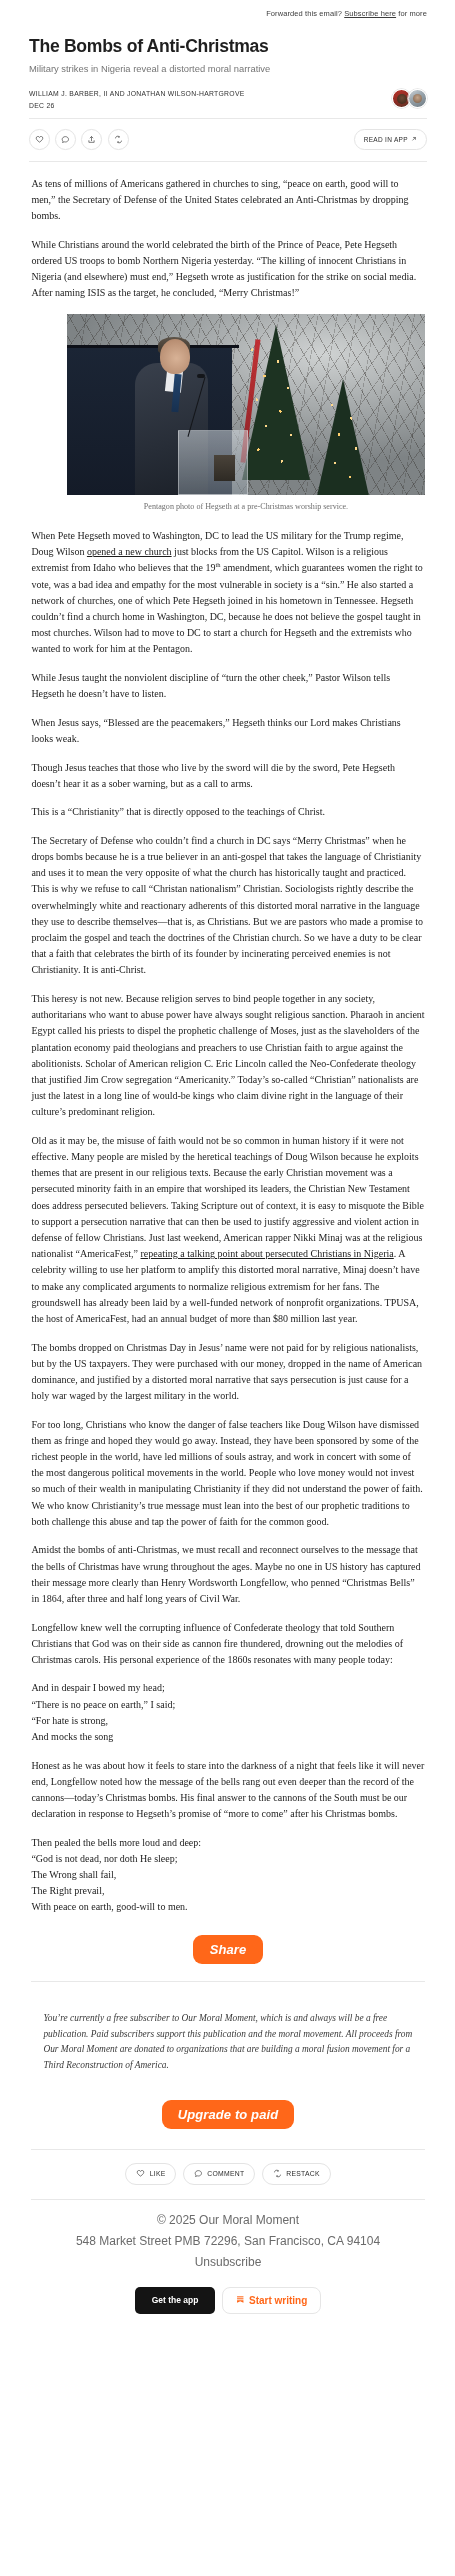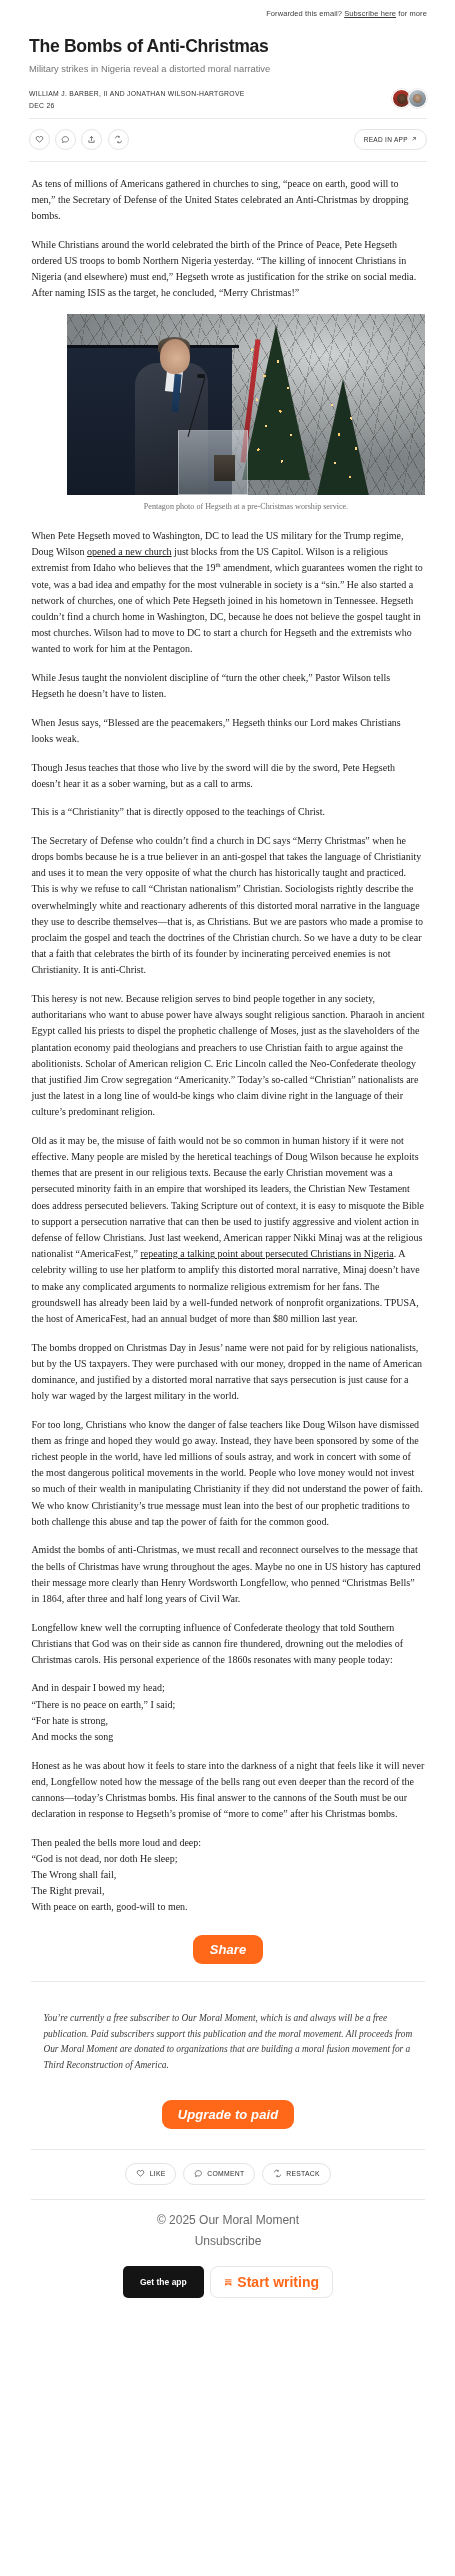--- a/index.html
+++ b/index.html
@@ -391,21 +391,21 @@
     font-weight: 700;
     padding: 7.2px 17px;
     cursor: pointer;
     font-family: "Liberation Sans", sans-serif;
   }
   .btn-ghost {
     background: #fff;
     color: #ff6719;
     border: 0.7px solid #e6e6e6;
     border-radius: 8px;
-    font-size: 14px;
+    font-size: 10px;
     font-weight: 700;
     padding: 7.2px 13px;
     cursor: pointer;
     display: flex; align-items: flex-start; gap: 4.6px;
     font-family: "Liberation Sans", sans-serif;
   }
 </style>
 </head>
 <body>
 
@@ -593,20 +593,21 @@
           <path d="M14.2 3.2v2.9h-2.9"></path>
             <path d="M9.8 20.8v-2.9h2.9"></path>
         </svg>
       </span>
       <span>RESTACK</span>
     </div>
   </div>
 
   <div class="footer-meta">
     <div>© 2025 Our Moral Moment</div>
+    <div>548 Market Street PMB 72296, San Francisco, CA 94104</div>
     <div><a href="#">Unsubscribe</a></div>
   </div>
 
   <div class="footer-cta">
     <button class="btn-dark">Get the app</button>
     <button class="btn-ghost">
       <span>
         <svg width="8.5" height="9" viewBox="0 0 24 24" fill="#ff6719">
           <rect x="3" y="3" width="18" height="3"></rect>
           <rect x="3" y="8.5" width="18" height="3"></rect>

